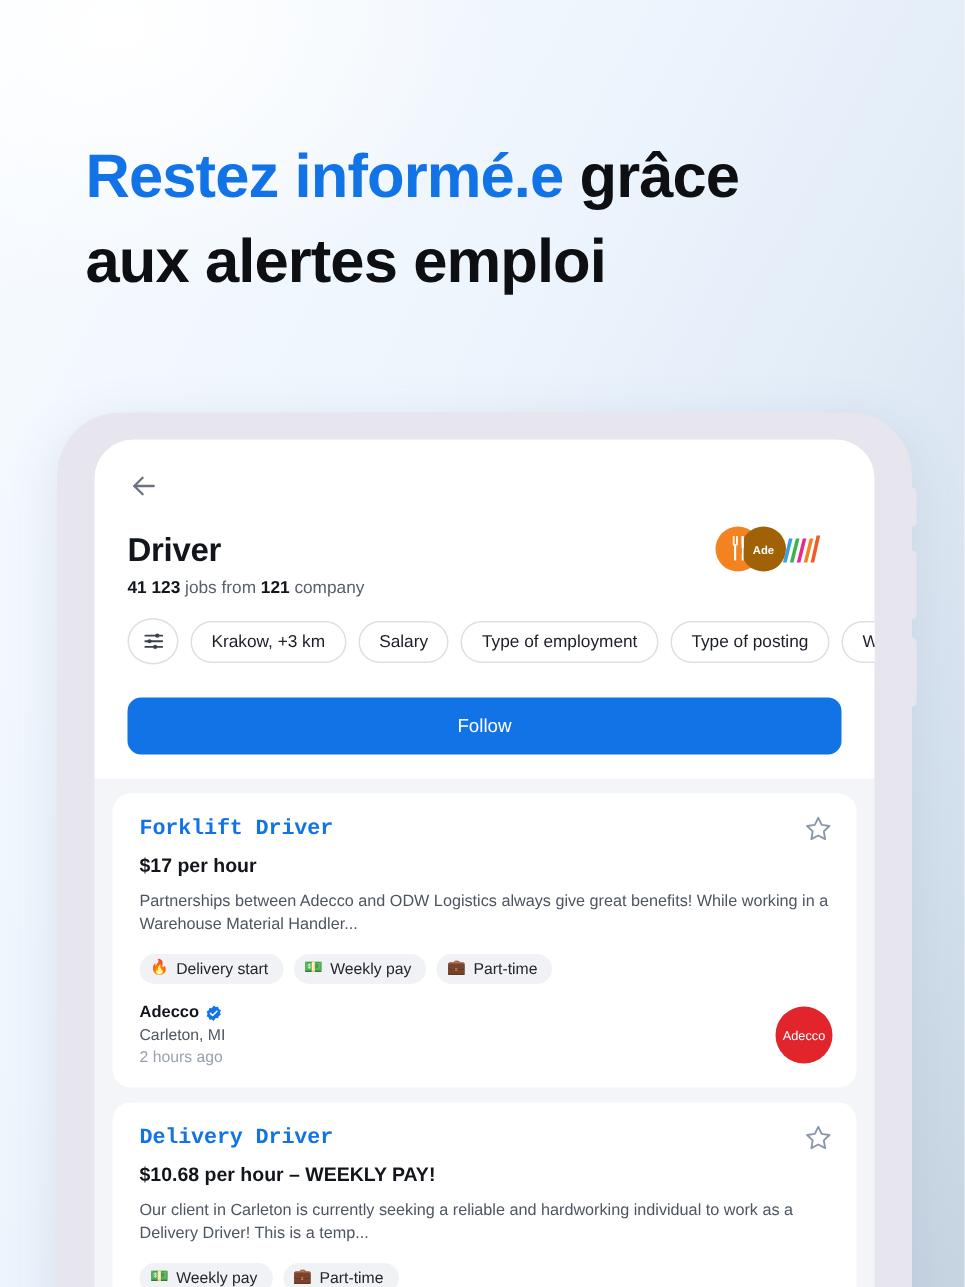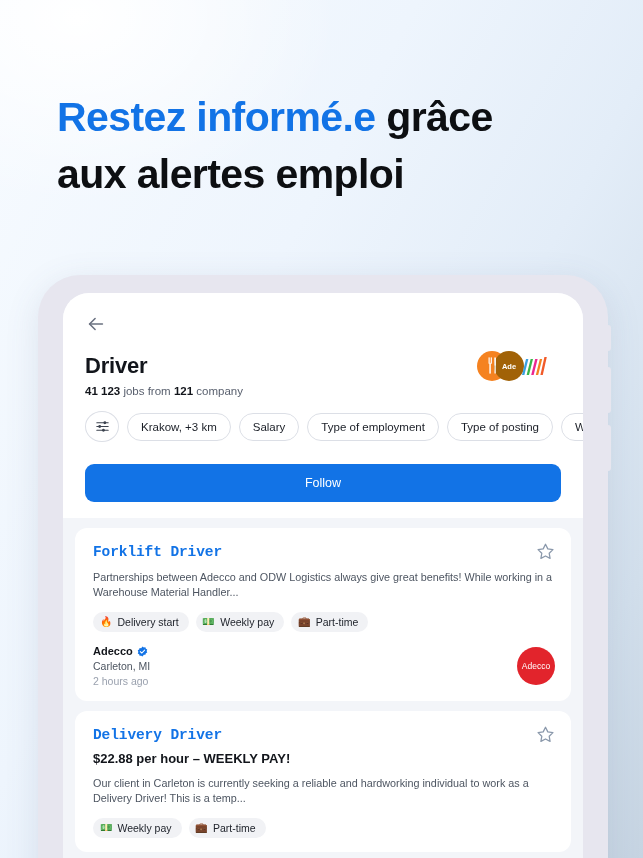--- a/index.html
+++ b/index.html
@@ -302,20 +302,21 @@
       <button class="follow-btn">Follow</button>
     </div>
 
     <div class="job-list">
 
       <div class="job-card first">
         <svg class="star-btn" viewBox="0 0 24 24" fill="none" stroke="currentColor" stroke-width="1.6" stroke-linejoin="round">
           <path d="M12 2.8l2.9 5.9 6.5.95-4.7 4.6 1.1 6.5-5.8-3.05-5.8 3.05 1.1-6.5-4.7-4.6 6.5-.95z"></path>
         </svg>
         <div class="job-title">Forklift Driver</div>
+        <div class="job-pay">$17 per hour</div>
         <div class="job-desc">Partnerships between Adecco and ODW Logistics always give great benefits! While working in a Warehouse Material Handler...</div>
         <div class="badges">
           <div class="badge">
             <span class="badge-emoji">🔥</span>
             <span>Delivery start</span>
           </div>
           <div class="badge">
             <span class="badge-emoji">💵</span>
             <span>Weekly pay</span>
           </div>
@@ -340,21 +341,21 @@
             <span>Adecco</span>
           </div>
         </div>
       </div>
 
       <div class="job-card">
         <svg class="star-btn" viewBox="0 0 24 24" fill="none" stroke="currentColor" stroke-width="1.6" stroke-linejoin="round">
           <path d="M12 2.8l2.9 5.9 6.5.95-4.7 4.6 1.1 6.5-5.8-3.05-5.8 3.05 1.1-6.5-4.7-4.6 6.5-.95z"></path>
         </svg>
         <div class="job-title">Delivery Driver</div>
-        <div class="job-pay">$22.88 per hour – WEEKLY PAY!</div>
+        <div class="job-pay">$10.68 per hour – WEEKLY PAY!</div>
         <div class="job-desc">Our client in Carleton is currently seeking a reliable and hardworking individual to work as a Delivery Driver! This is a temp...</div>
         <div class="badges">
           <div class="badge">
             <span class="badge-emoji">💵</span>
             <span>Weekly pay</span>
           </div>
           <div class="badge">
             <span class="badge-emoji">💼</span>
             <span>Part-time</span>
           </div>

